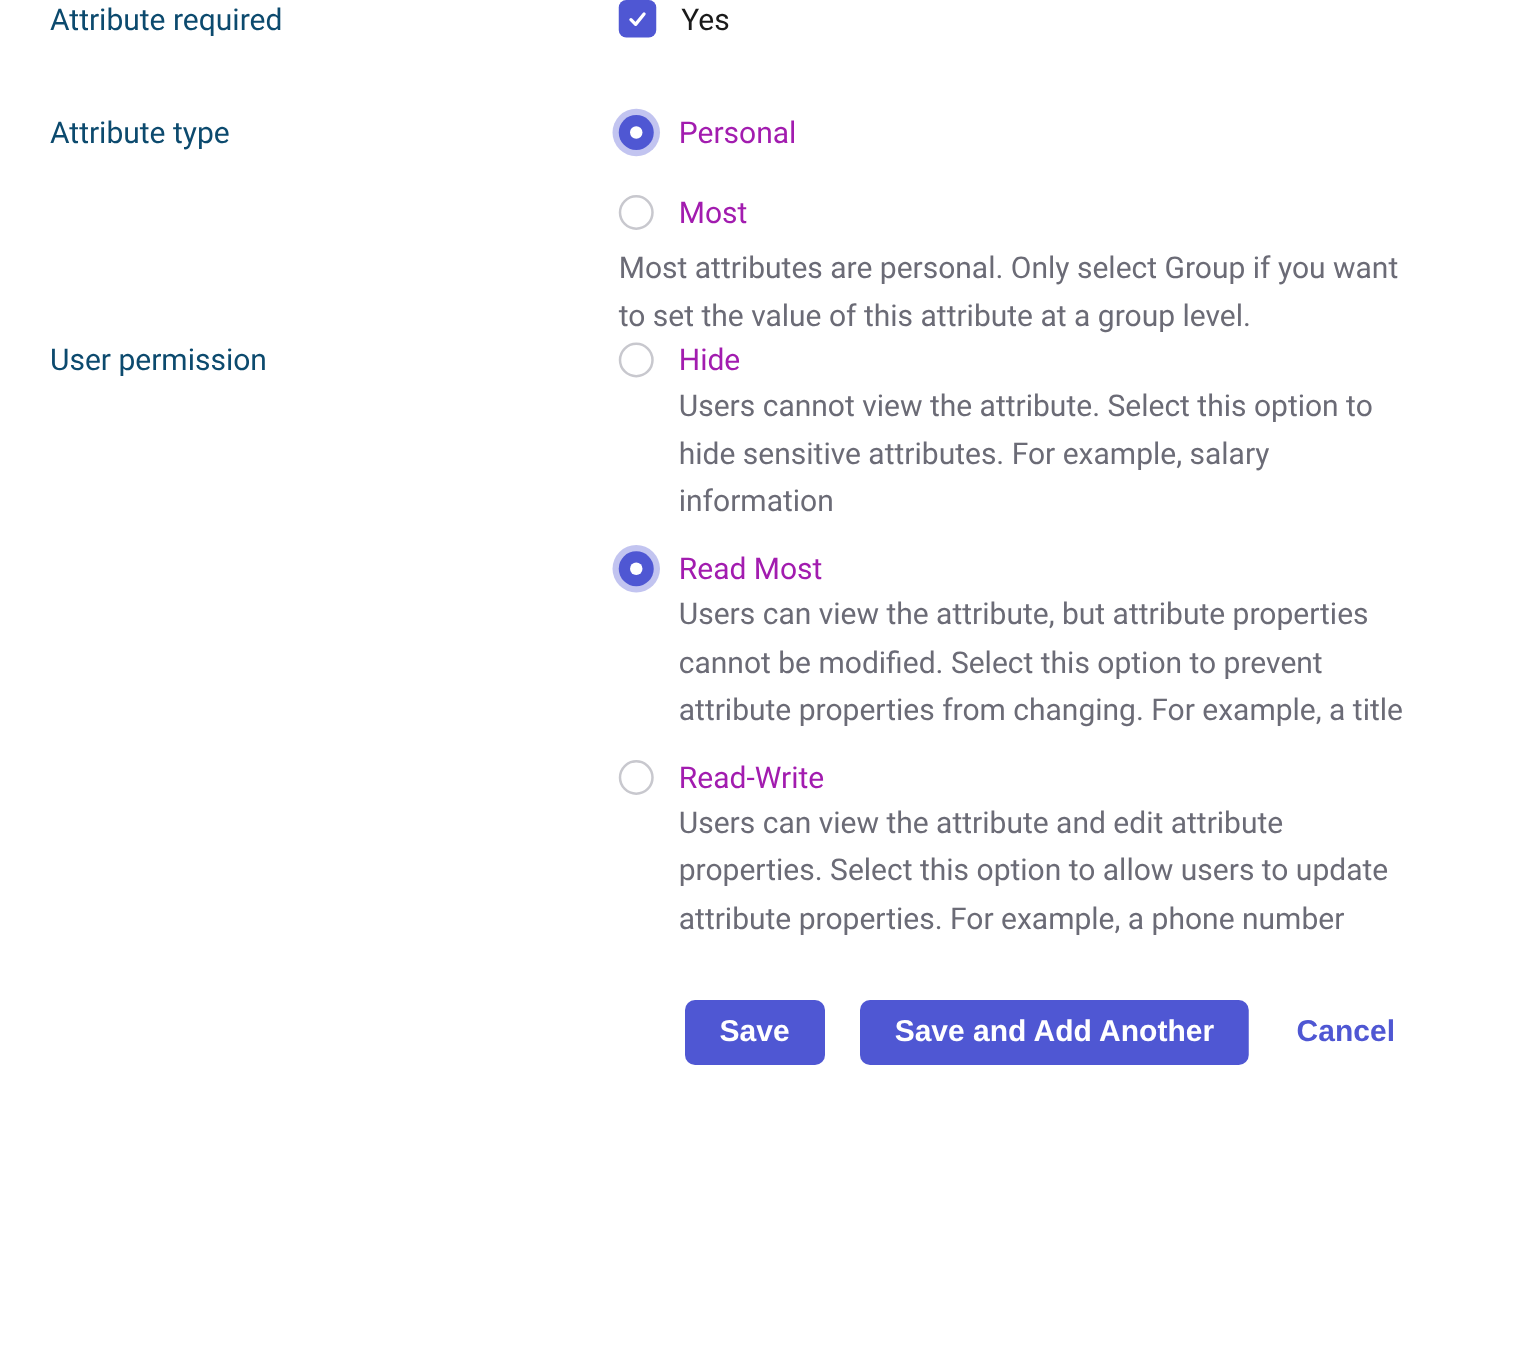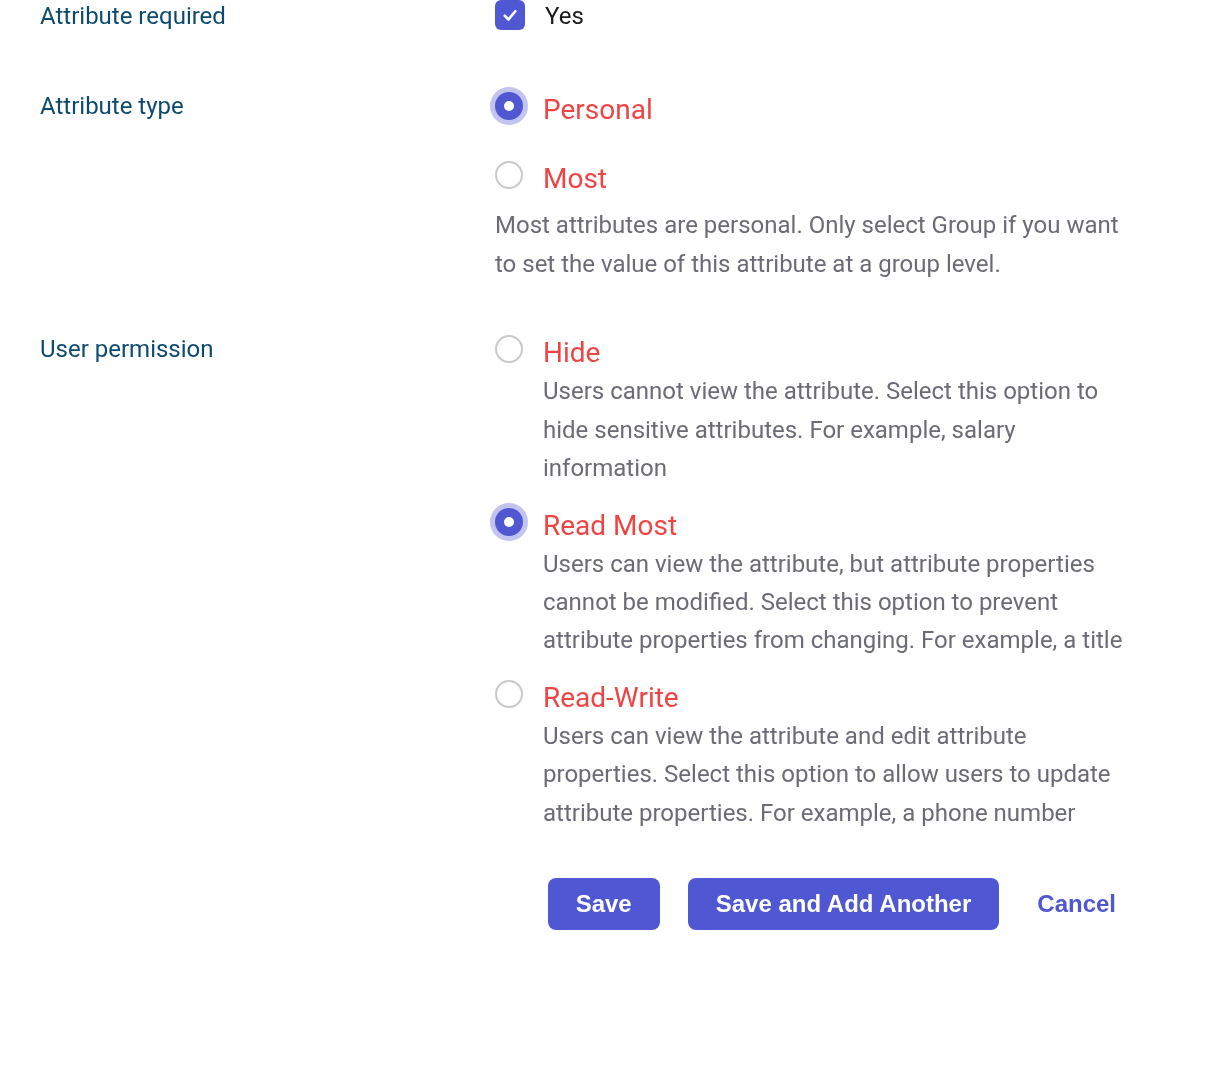--- a/index.html
+++ b/index.html
@@ -10,21 +10,20 @@
     body {
       font-family: -apple-system, BlinkMacSystemFont, "Segoe UI", Roboto, Helvetica, Arial, sans-serif;
       background: #ffffff;
       color: #1a1a1a;
       padding: 0 40px 40px 40px;
       width: 1226px;
     }
     .form-row {
       display: flex;
       align-items: flex-start;
-      margin-bottom: 50px;
     }
     .form-row.first {
       margin-bottom: 60px;
     }
     .label-col {
       width: 455px;
       flex-shrink: 0;
       font-size: 24px;
       color: #0c4a6e;
       padding-top: 2px;
@@ -87,22 +86,22 @@
       position: absolute;
       top: 50%;
       left: 50%;
       transform: translate(-50%, -50%);
       width: 10px;
       height: 10px;
       border-radius: 50%;
       background: #ffffff;
     }
     .radio-label {
-      font-size: 28px;
-      color: #ef4444;
+      font-size: 24px;
+      color: #a21caf;
       line-height: 1.4;
     }
     .radio-description {
       font-size: 24px;
       color: #6b6b76;
       line-height: 1.6;
       margin-left: 48px;
       margin-bottom: 18px;
     }
     .help-text {

